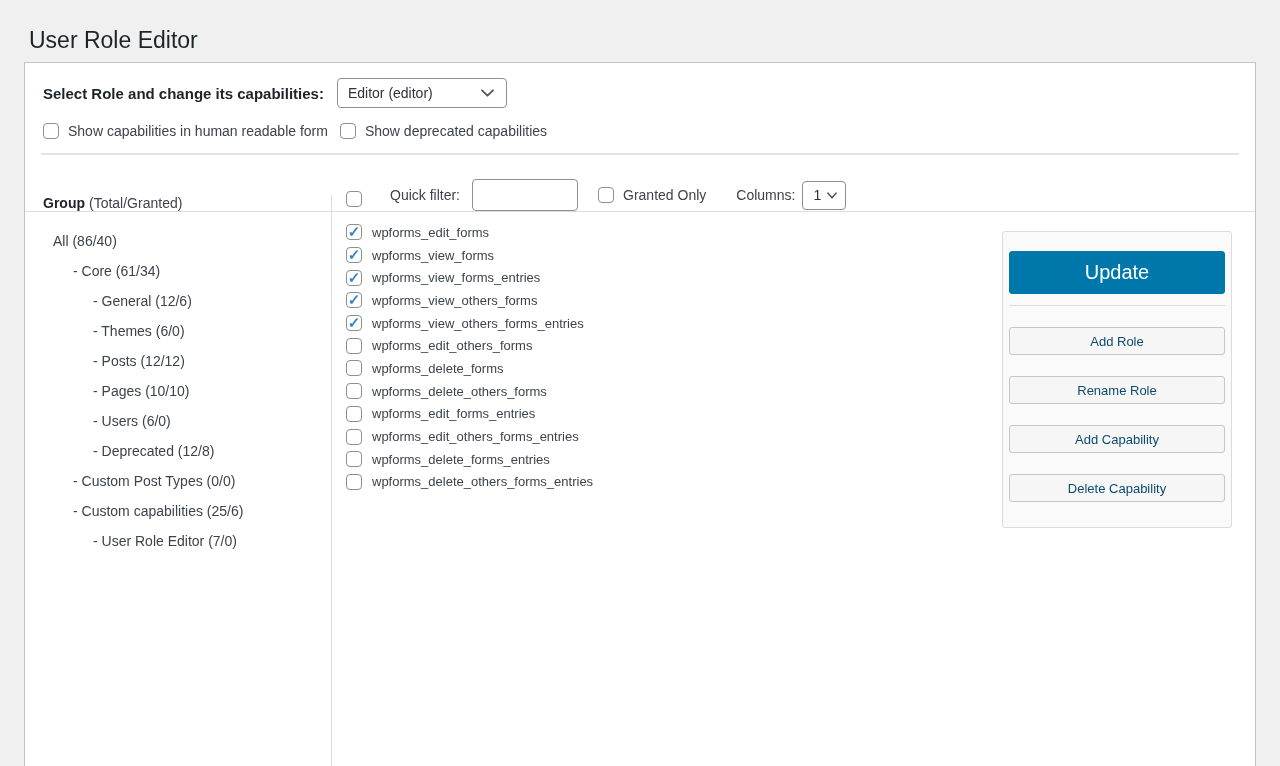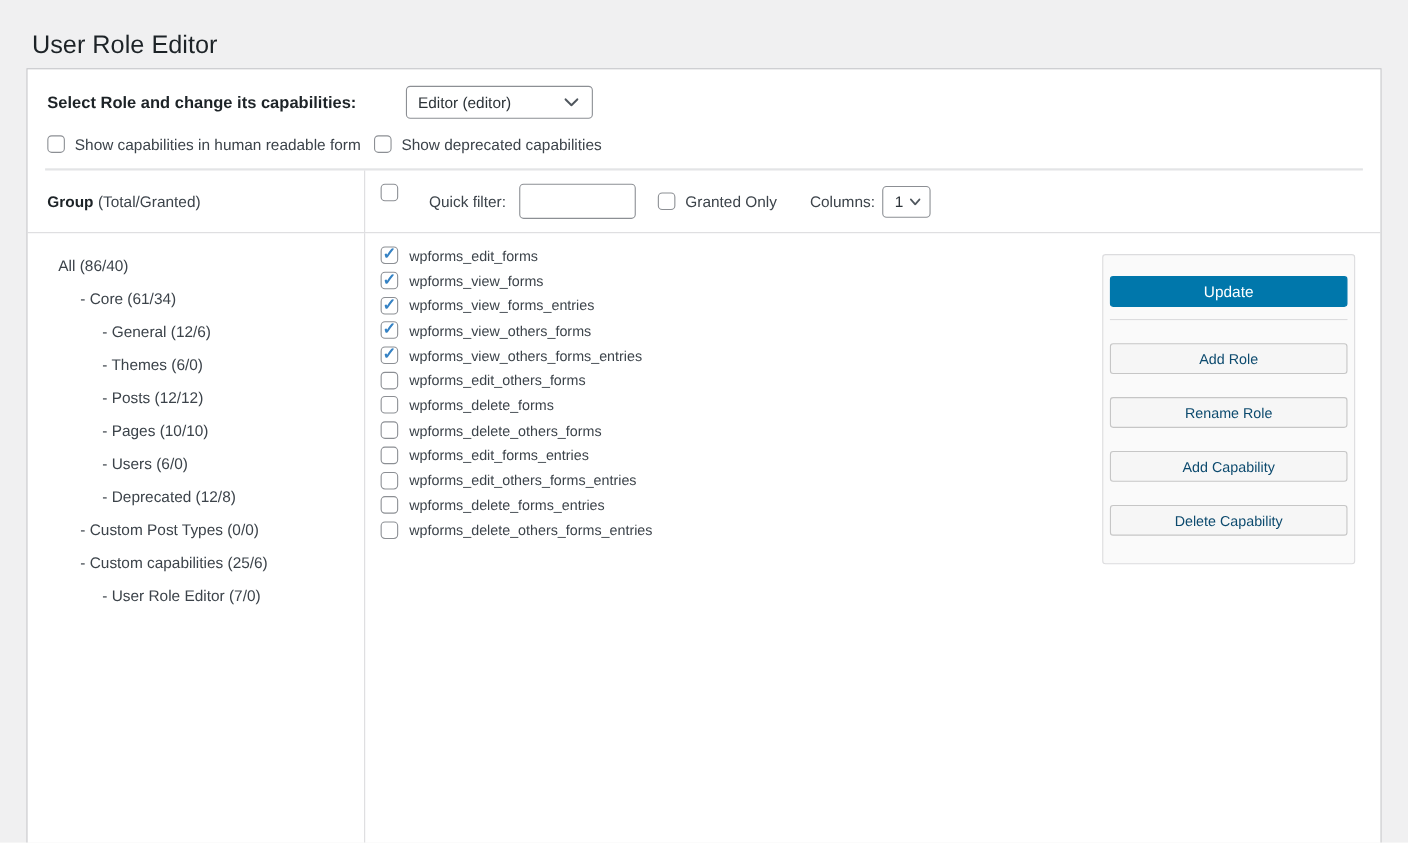--- a/index.html
+++ b/index.html
@@ -14,21 +14,21 @@
   .page-title {
     position:absolute; left:29px; top:26px;
     font-size:23px; font-weight:400; line-height:29px; color:#1d2327;
   }
   .main-box {
     position:absolute; left:24px; right:24px; top:62px; height:712px;
     background:#fff; border:1px solid #c3c4c7;
     display:flex; flex-direction:column;
   }
   
-  .role-row { display:flex; align-items:center; padding:15px 16px 0 18px; flex:0 0 auto;gap:32px; }
+  .role-row { display:flex; align-items:center; padding:15px 16px 0 18px; flex:0 0 auto; }
   .role-label { font-size:15px; font-weight:700; color:#1d2327; }
   .select {
     display:inline-flex; align-items:center; justify-content:space-between;
     background:#fff; border:1px solid #8c8f94; border-radius:4px;
     height:30px; font-size:14px; color:#2c3338; cursor:pointer;
   }
   .role-select { width:170px; margin-left:13px; padding:0 12px 0 10px; }
   .chev { flex:0 0 auto; display:block; }
   
   .cb {
@@ -41,21 +41,21 @@
     color:var(--check,#3582c4); font-size:15px; font-weight:700; line-height:1;
   }
   
   .options-row { display:flex; margin:15px 16px 0 18px; font-size:14px; flex:0 0 auto; }
   .opt-label { margin-left:9px; }
   .opt-cb-2 { margin-left:12px; }
   
   .hr-thick { border:0; border-top:2px solid #e3e4e6; margin:14px 16px 0; flex:0 0 auto; }
   .hr-thin  { border:0; border-top:1px solid #dcdcde; flex:0 0 auto; }
   
-  .grid-header { display:flex; height:56px; flex:0 0 auto; }
+  .grid-header { display:flex; height:56px; flex:0 0 auto;align-items:flex-end; }
   .gh-left {
     width:307px; flex:0 0 auto; border-right:1px solid #dcdcde;
     display:flex; align-items:center; padding-left:18px; font-size:14px;
   }
   .gh-left b { font-weight:700; color:#1d2327; }
   .gh-left span { margin-left:4px; }
   .gh-right { flex:1; display:flex; align-items:center; font-size:14px; }
   .fb-cb { margin-left:14px; align-self:flex-start; margin-top:12px; }
   .fb-qf-label { margin-left:28px; }
   .fb-input {
@@ -84,22 +84,22 @@
   .actions-panel {
     position:absolute; top:19px; right:23px; width:230px;
     background:#fafafa; border:1px solid #dcdcde; border-radius:3px;
     padding:19px 6px 25px;
   }
   .btn {
     display:block; width:100%; border-radius:3px; cursor:pointer;
     font-family:inherit; text-align:center;
   }
   .btn-primary {
-    height:28px; background:var(--primary,#0077ab); border:1px solid var(--primary,#0077ab);
-    color:#fff; font-size:14px;
+    height:43px; background:var(--primary,#0077ab); border:1px solid var(--primary,#0077ab);
+    color:#fff; font-size:20px;
   }
   .panel-divider { border:0; border-top:1px solid #dcdcde; margin:11px 0; }
   .btn-secondary {
     height:28px; background:#f6f6f6; border:1px solid #c6c6c6;
     color:#0c4a6e; font-size:13px; margin-top:21px;
   }
   .btn-secondary:first-of-type { margin-top:0; }
 </style>
 </head>
 <body>

